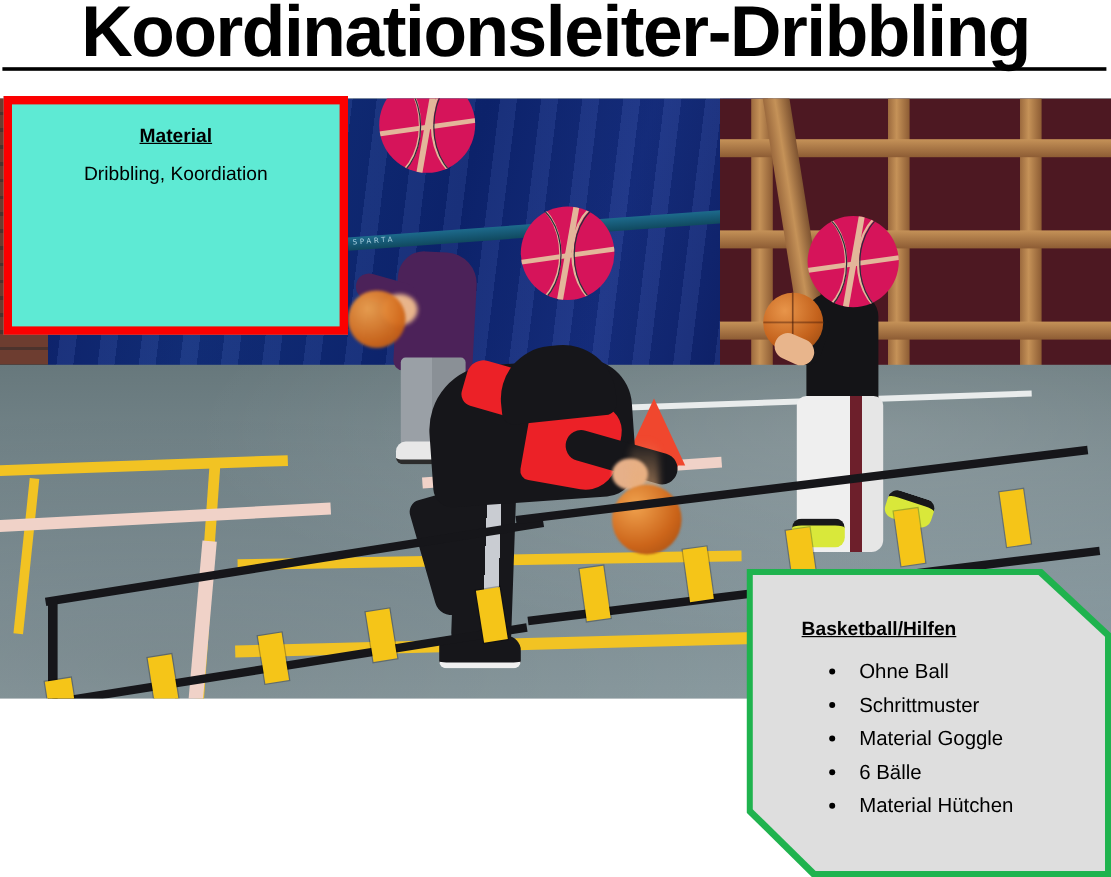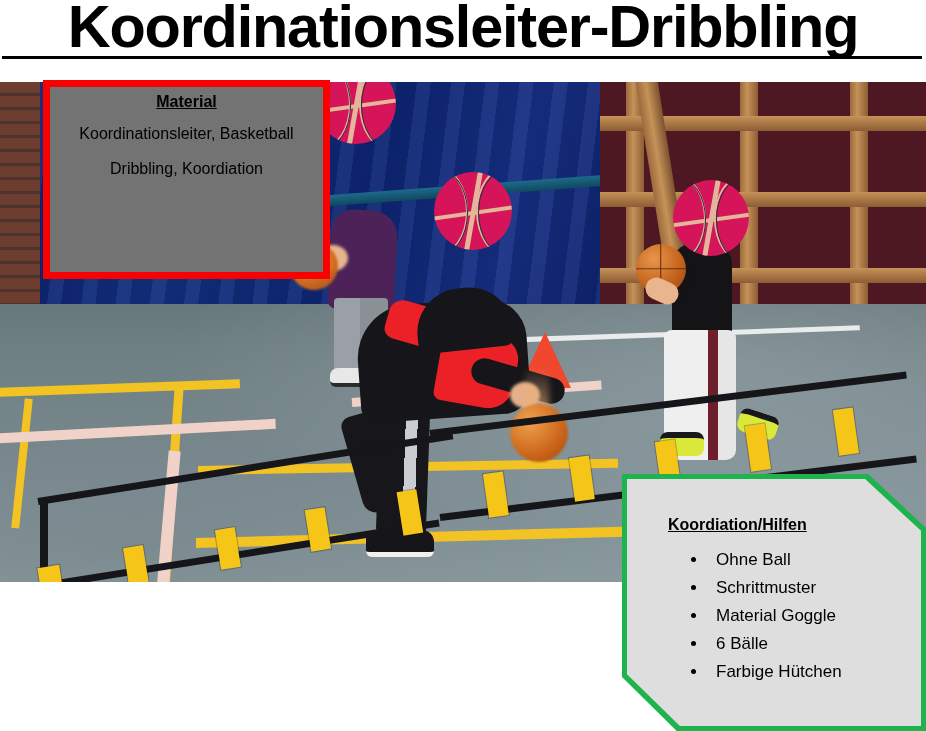--- a/index.html
+++ b/index.html
@@ -326,25 +326,24 @@
     width: 78%; height: 114%;
   }
   .bball .arc-ld { left:-32%; top:-4%; width:76%; height:112%; }
   .bball .arc-rd { left:56%; top:-4%; width:76%; height:112%; }
 
   
   #material-box {
     position: absolute;
     left: 3px; top: 80px;
     width: 287px; height: 199px;
-    background: #737373;
+    background: #5eead4;
     border: 7px solid #fb0000;
     box-sizing: border-box;
-    padding-top: 0;
-    margin-left: 40px;
+    padding-top: 12px;
   }
   #material-box .mb-head {
     text-align:center;
     font-family:"Liberation Sans", sans-serif;
     font-weight: bold;
     font-size: 16px;
     color:#000;
     text-decoration: underline;
     margin: 6px 0 12px 0;
   }
@@ -504,27 +503,26 @@
     <div class="seam seam-h"></div>
     <div class="seam arc-l"></div>
     <div class="seam arc-r"></div>
     <div class="seam seam-dark arc-ld"></div>
     <div class="seam seam-dark arc-rd"></div>
   </div>
 </div>
 
 <div id="material-box">
   <div class="mb-head">Material</div>
-  <div class="mb-text">Koordinationsleiter, Basketball</div>
   <div class="mb-text">Dribbling, Koordiation</div>
 </div>
 
 <div id="variations-box">
   <div id="variations-inner"></div>
-  <div id="vb-head">Koordiation/Hilfen</div>
+  <div id="vb-head">Basketball/Hilfen</div>
   <ul id="vb-list">
     <li>Ohne Ball</li>
     <li>Schrittmuster</li>
     <li>Material Goggle</li>
     <li>6 Bälle</li>
-    <li>Farbige Hütchen</li>
+    <li>Material Hütchen</li>
   </ul>
 </div>
 
 </body></html>

